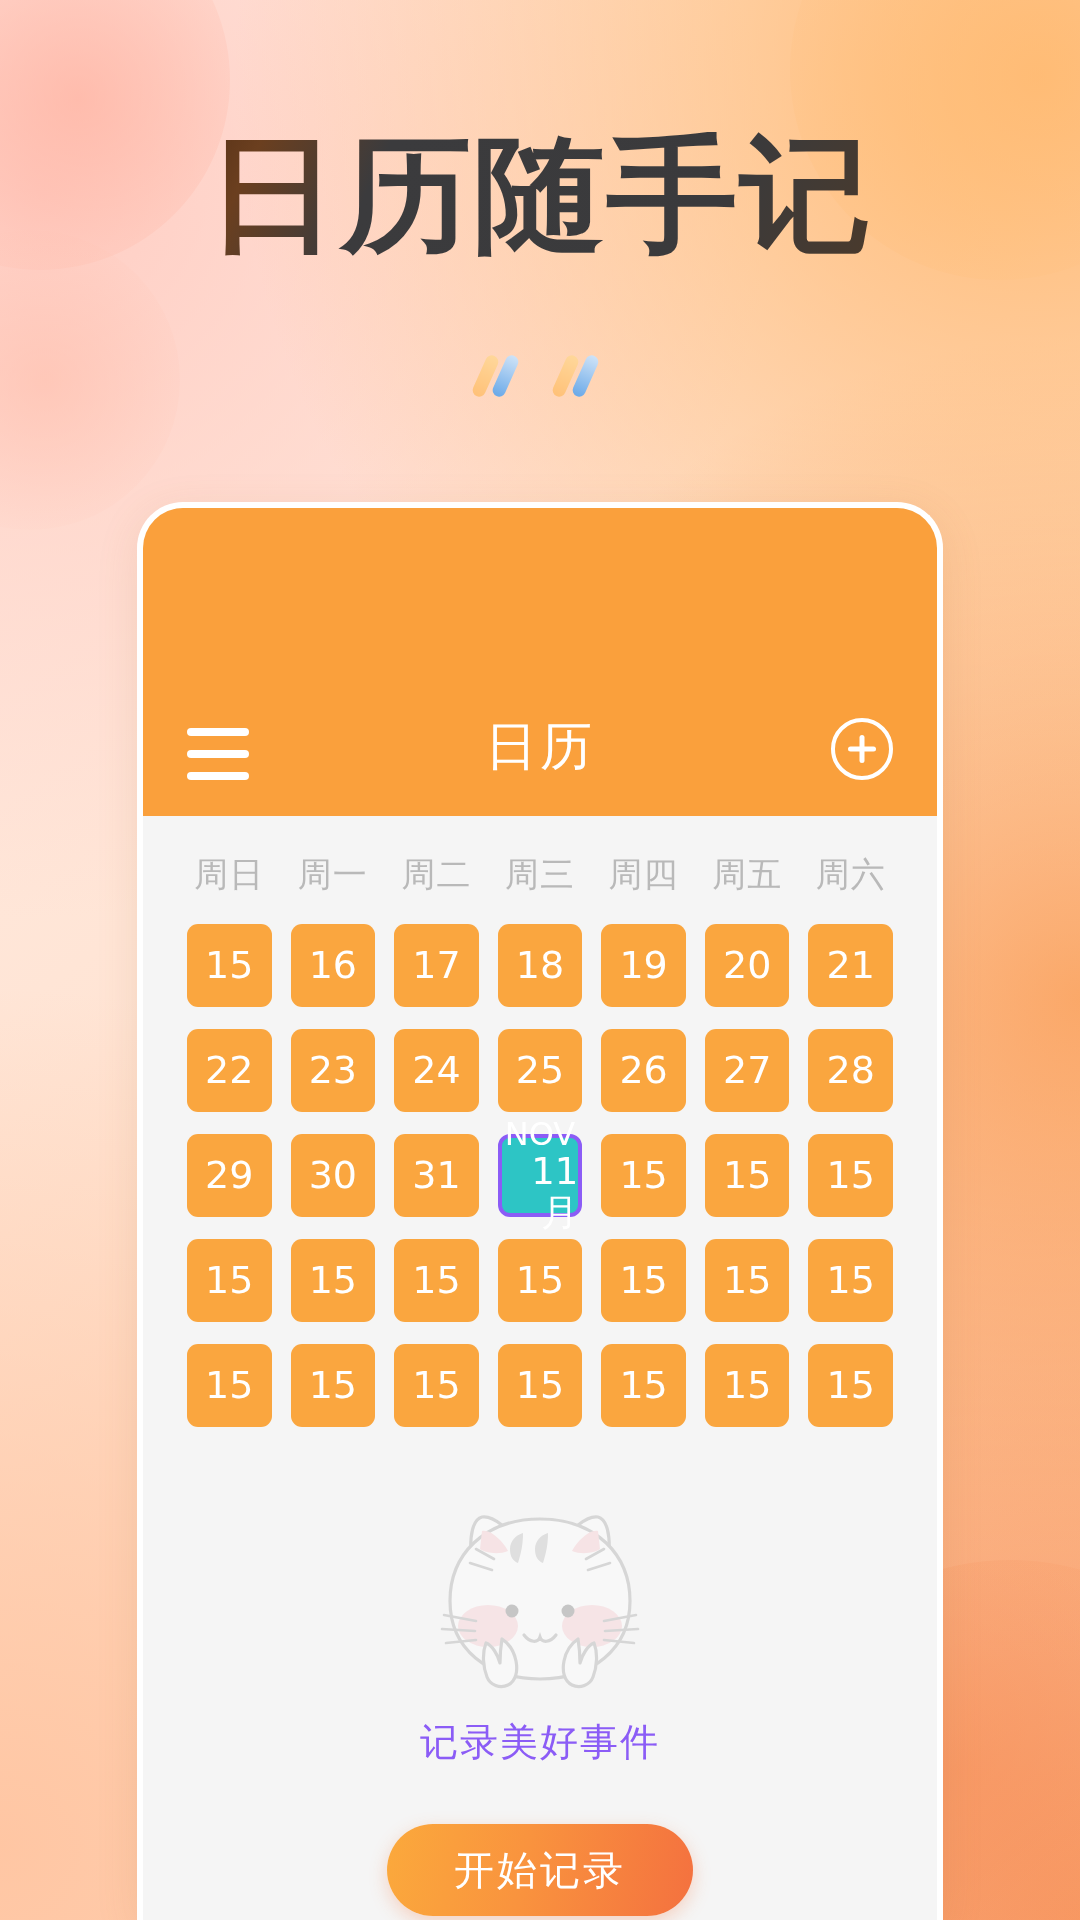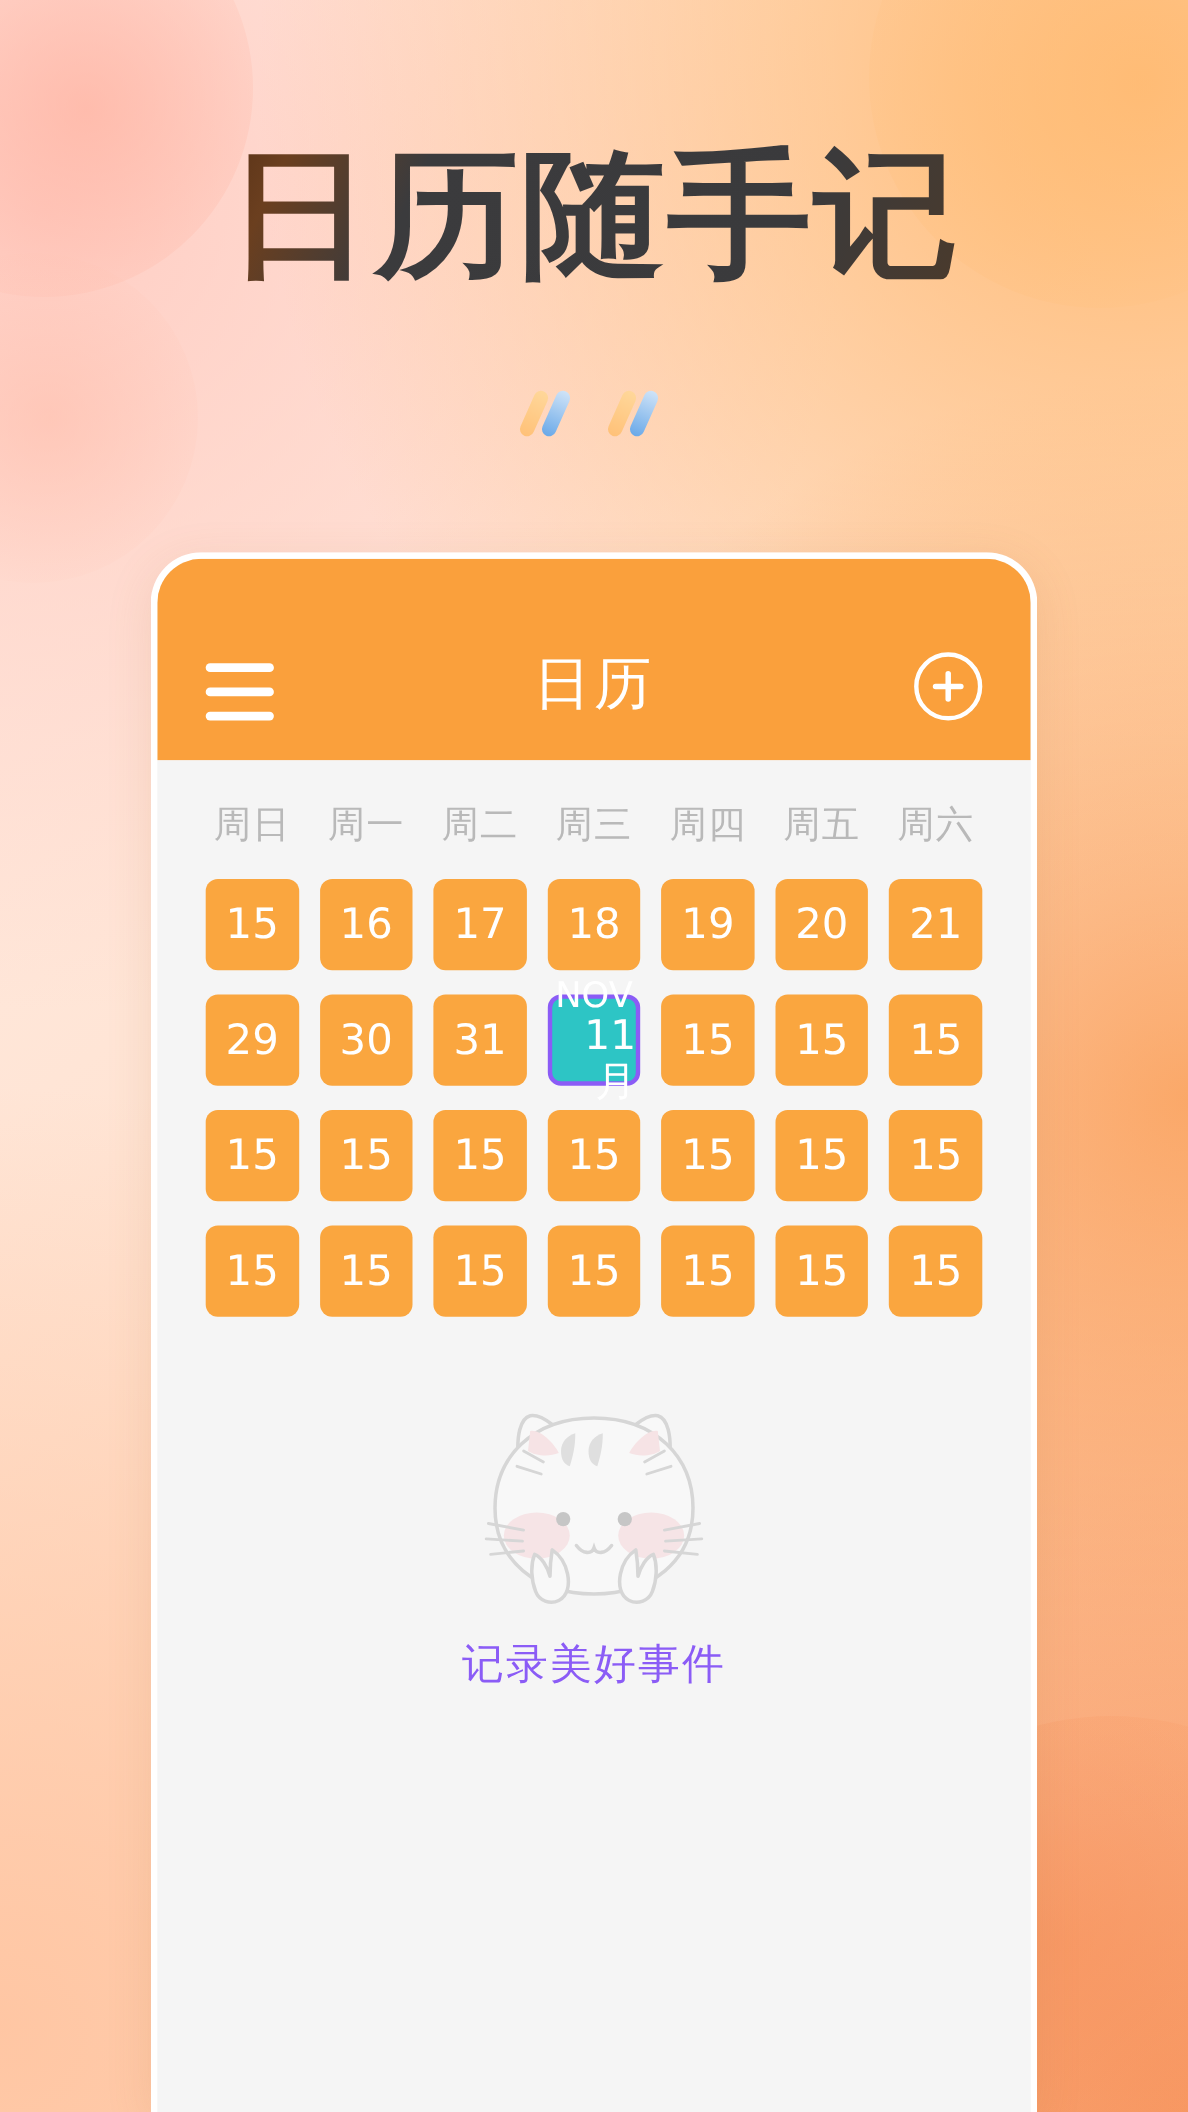--- a/index.html
+++ b/index.html
@@ -66,21 +66,21 @@
   .phone {
     position:absolute; left:137px; top:502px; width:806px; height:1418px;
     border-radius:46px 46px 0 0;
     background:#f5f5f5;
     border:6px solid #ffffff;
     border-bottom:none;
     overflow:hidden;
     box-shadow:0 10px 42px rgba(180,110,60,.14);
   }
   .appbar {
-    height:183px; background:#FAA03C;
+    height:308px; background:#FAA03C;
     display:flex; align-items:flex-end; padding:0 44px 36px 44px;
     position:relative;
   }
   .burger { width:62px; display:flex; flex-direction:column; gap:14px; cursor:pointer; }
   .burger span { display:block; height:8px; border-radius:4px; background:#fff; }
   .appbar-title {
     position:absolute; left:0; right:0; bottom:34px; text-align:center;
     color:#fff; font-size:52px; letter-spacing:3px;
     font-family:"DejaVu Sans","Liberation Sans",sans-serif;
   }
@@ -199,20 +199,43 @@
             <span class="l1">18</span>
           </div>
           <div class="day">
             <span class="l1">19</span>
           </div>
           <div class="day">
             <span class="l1">20</span>
           </div>
           <div class="day">
             <span class="l1">21</span>
+          </div>
+        </div>
+        <div class="week">
+          <div class="day">
+            <span class="l1">22</span>
+          </div>
+          <div class="day">
+            <span class="l1">23</span>
+          </div>
+          <div class="day">
+            <span class="l1">24</span>
+          </div>
+          <div class="day">
+            <span class="l1">25</span>
+          </div>
+          <div class="day">
+            <span class="l1">26</span>
+          </div>
+          <div class="day">
+            <span class="l1">27</span>
+          </div>
+          <div class="day">
+            <span class="l1">28</span>
           </div>
         </div>
         <div class="week">
           <div class="day">
             <span class="l1">29</span>
           </div>
           <div class="day">
             <span class="l1">30</span>
           </div>
           <div class="day">
@@ -321,14 +344,17 @@
       <g fill="#fff" stroke="#9c9c9c" stroke-width="3.2" stroke-linejoin="round" stroke-linecap="round">
         <path d="M96 150 C92 160 93 174 97 184 C100 192 110 196 118 192 C126 188 128 178 126 168 C124 158 118 150 112 146
                  C110 158 110 166 110 170 C108 162 102 152 96 150 Z"></path>
         <path d="M204 150 C208 160 207 174 203 184 C200 192 190 196 182 192 C174 188 172 178 174 168 C176 158 182 150 188 146
                  C190 158 190 166 190 170 C192 162 198 152 204 150 Z"></path>
       </g>
     </svg>
     <div class="empty-text">记录美好事件</div>
   </div>
 
+  <div class="cta-wrap">
+    <button class="cta">开始记录</button>
+  </div>
 
 </div>
 
 </body></html>

